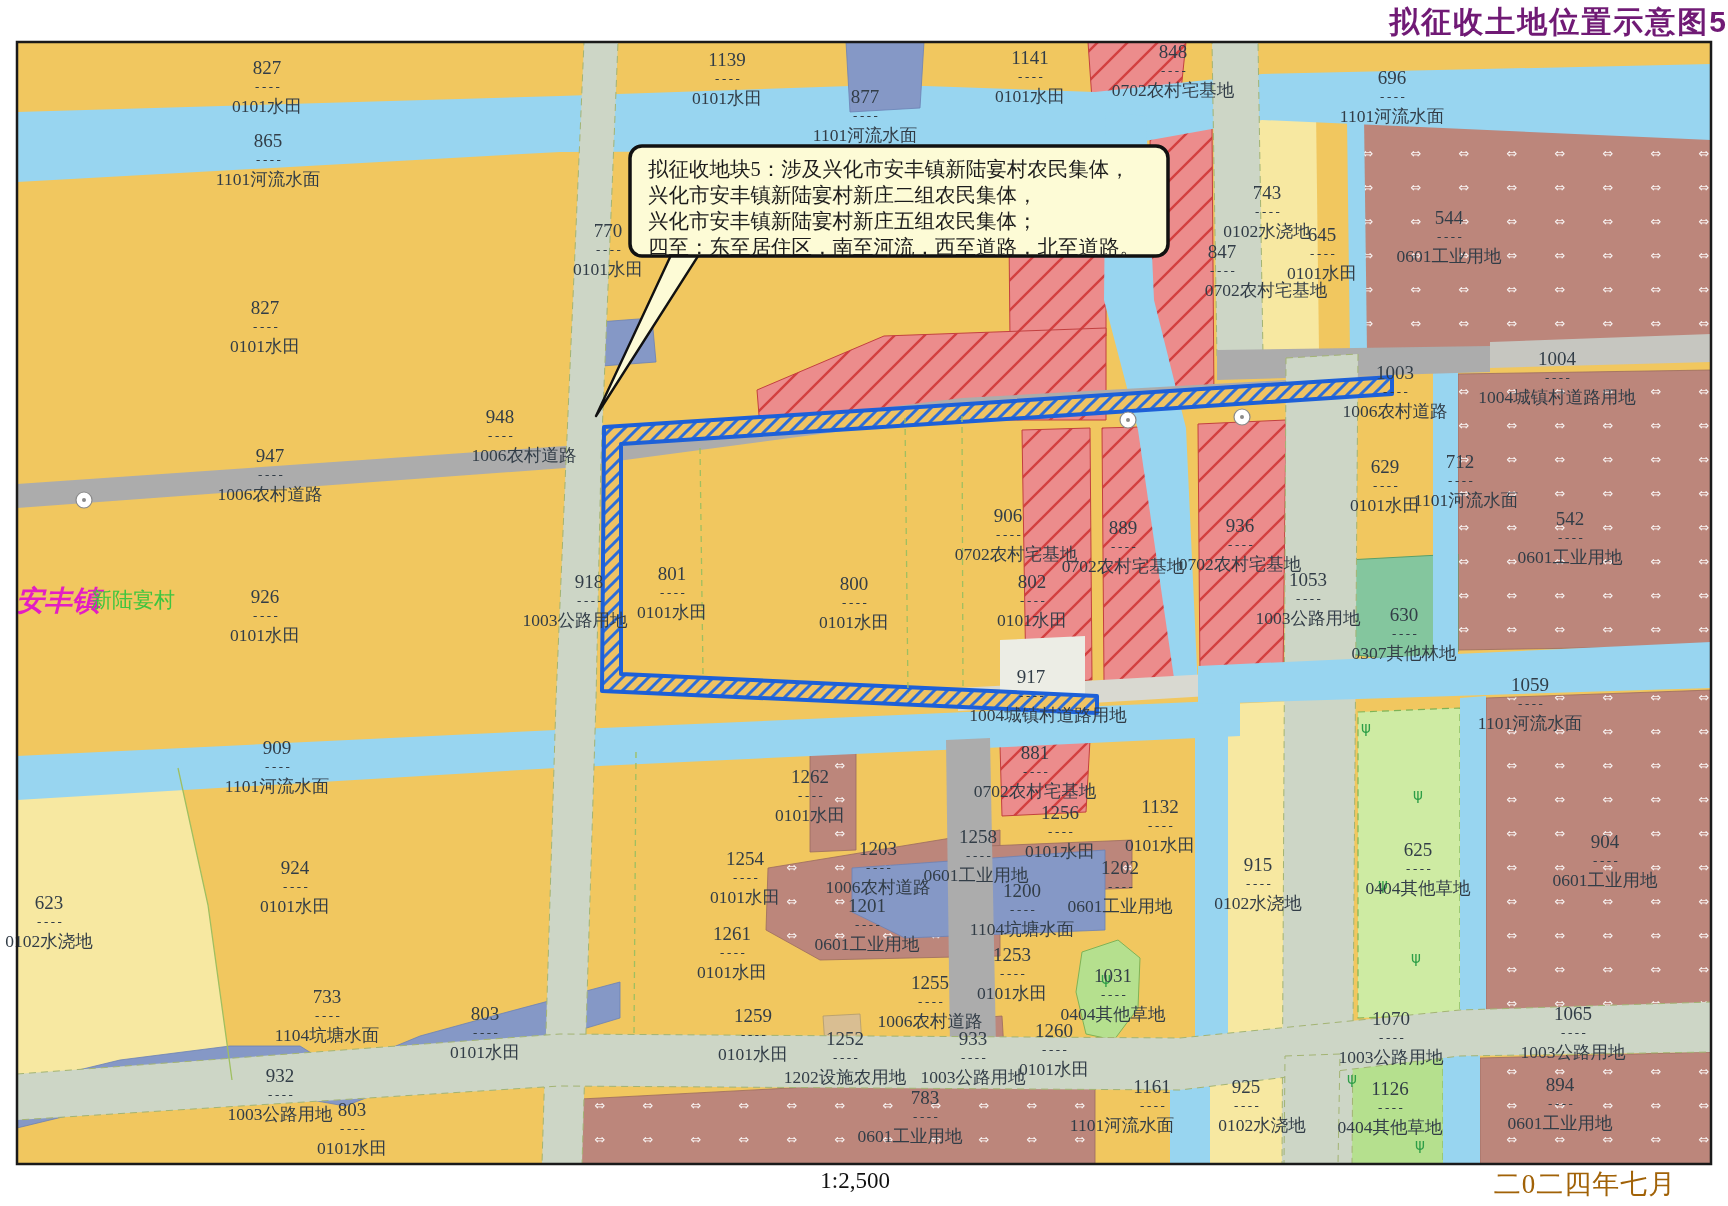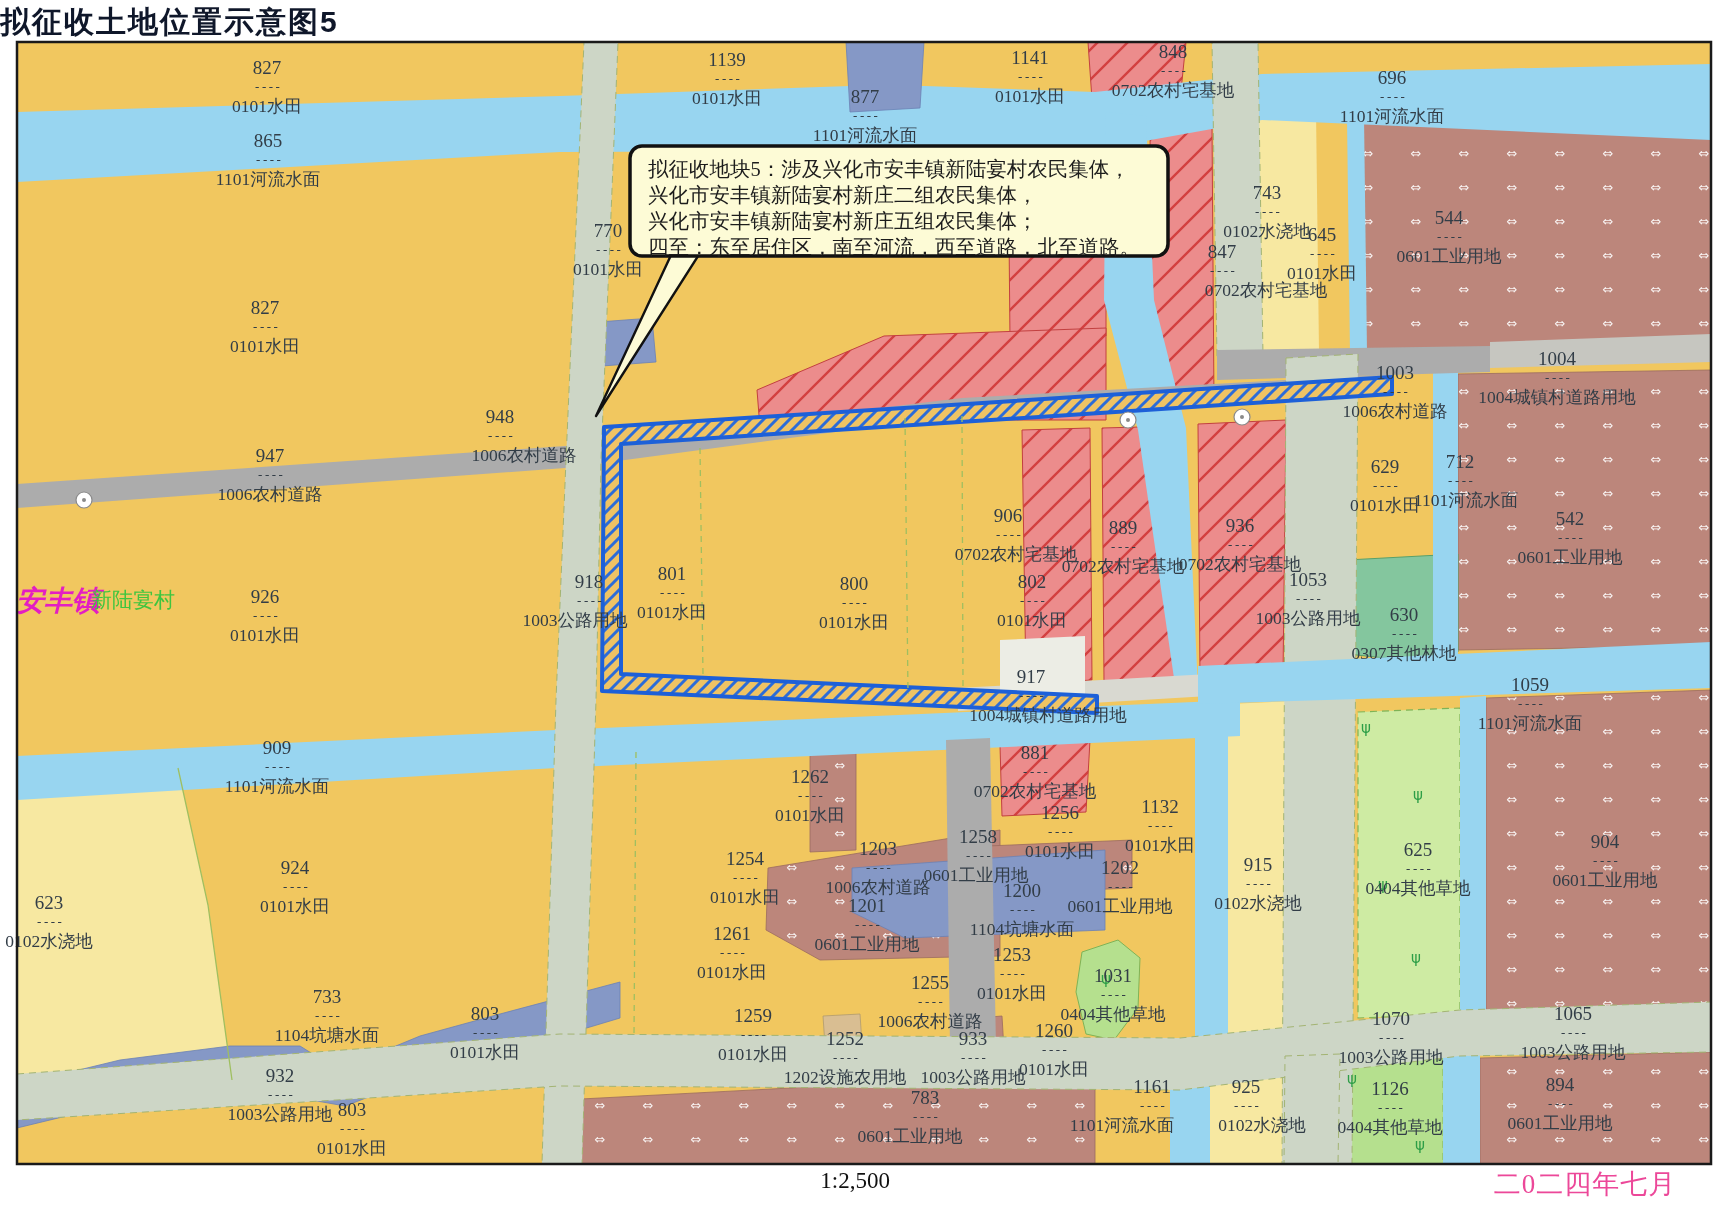--- a/index.html
+++ b/index.html
@@ -1,24 +1,24 @@
 <!DOCTYPE html>
 <html><head>
 <meta charset="utf-8">
 <style>
   html,body{margin:0;padding:0;background:#ffffff;}
   .page{position:relative;width:1728px;height:1206px;background:#ffffff;overflow:hidden;
         font-family:"Liberation Serif","DejaVu Serif",serif;}
-  .map-title{position:absolute;left:0;top:2px;width:100%;text-align:left;
+  .map-title{position:absolute;left:0;top:2px;width:100%;text-align:right;
         font-family:"Liberation Sans","DejaVu Sans",sans-serif;font-weight:700;
-        font-size:30px;color:#0f172a;letter-spacing:2px;}
+        font-size:30px;color:#701a75;letter-spacing:2px;}
   .scale-label{position:absolute;left:690px;top:1168px;width:200px;text-align:right;
         font-size:23px;color:#111;}
   .date-label{position:absolute;left:1442px;top:1166px;width:286px;text-align:center;
-        font-size:27px;color:#ec4899;letter-spacing:1px;}
+        font-size:27px;color:#a16207;letter-spacing:1px;}
   #map{position:absolute;left:0;top:0;width:1728px;height:1206px;}
   svg text{user-select:none;}
   .lbl-num{font-family:"Liberation Serif","DejaVu Serif",serif;font-size:19px;fill:#323d47;}
   .lbl-dash{font-family:"DejaVu Sans Mono",monospace;font-size:13px;fill:#323d47;letter-spacing:-1px;}
   .lbl-type{font-family:"Liberation Serif","DejaVu Serif",serif;font-size:17.5px;fill:#323d47;}
   .txt-town{font-family:"Liberation Serif","DejaVu Serif",serif;font-size:28px;font-weight:700;
         font-style:italic;fill:#e31ec3;}
   .txt-village{font-family:"Liberation Serif","DejaVu Serif",serif;font-size:21px;fill:#3fc53f;}
   .txt-plain{font-family:"Liberation Serif","DejaVu Serif",serif;font-size:17.5px;fill:#323d47;}
   .callout-line{font-family:"Liberation Serif","DejaVu Serif",serif;font-size:20.5px;fill:#1c1c1c;}

